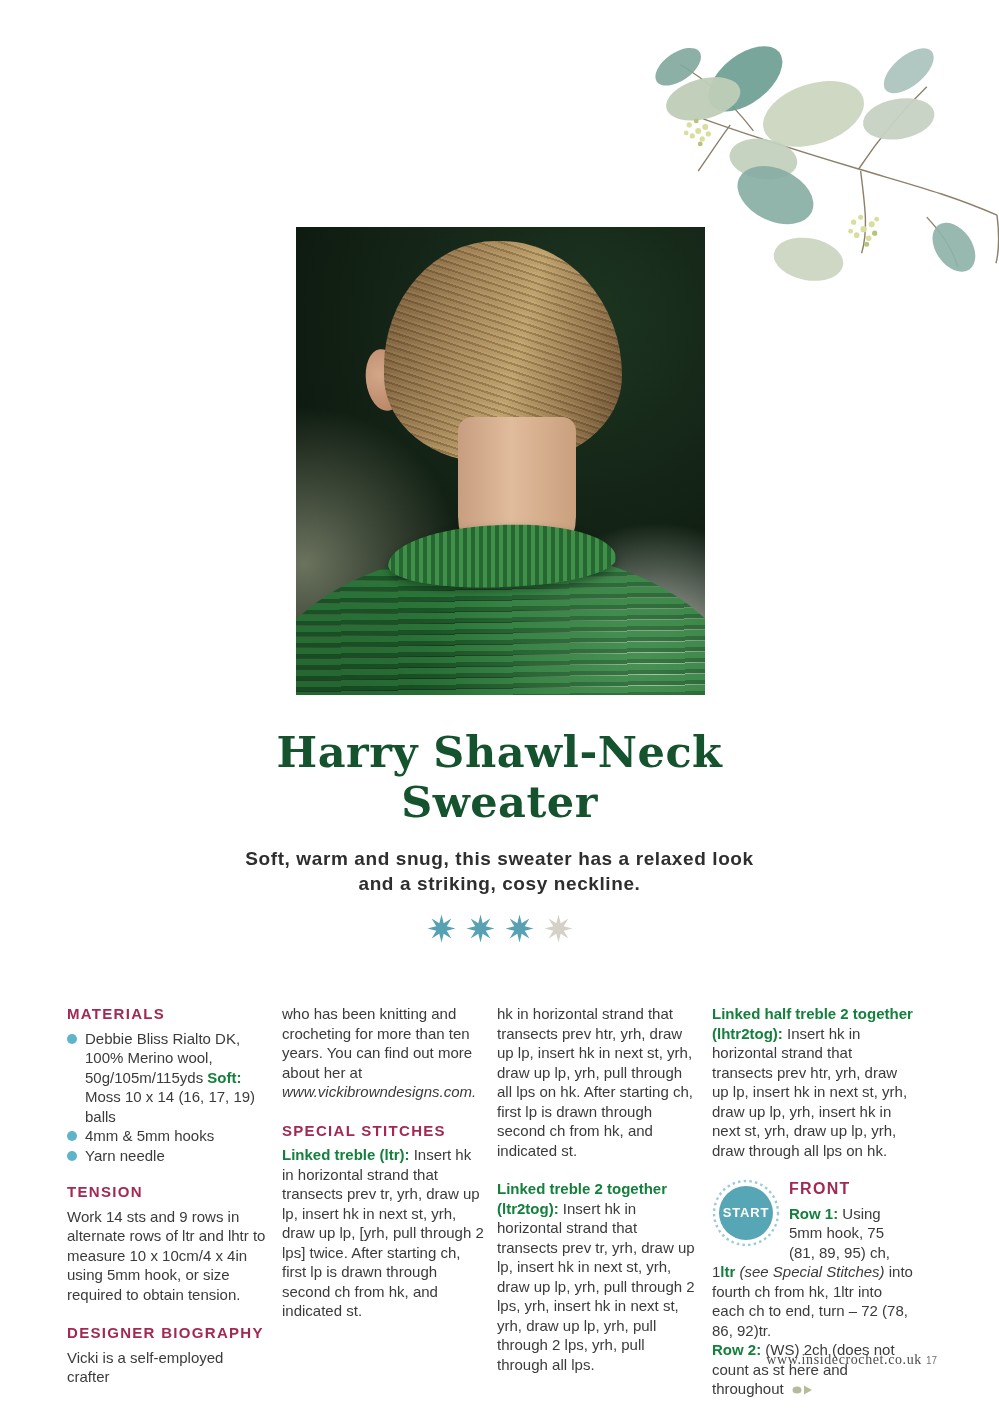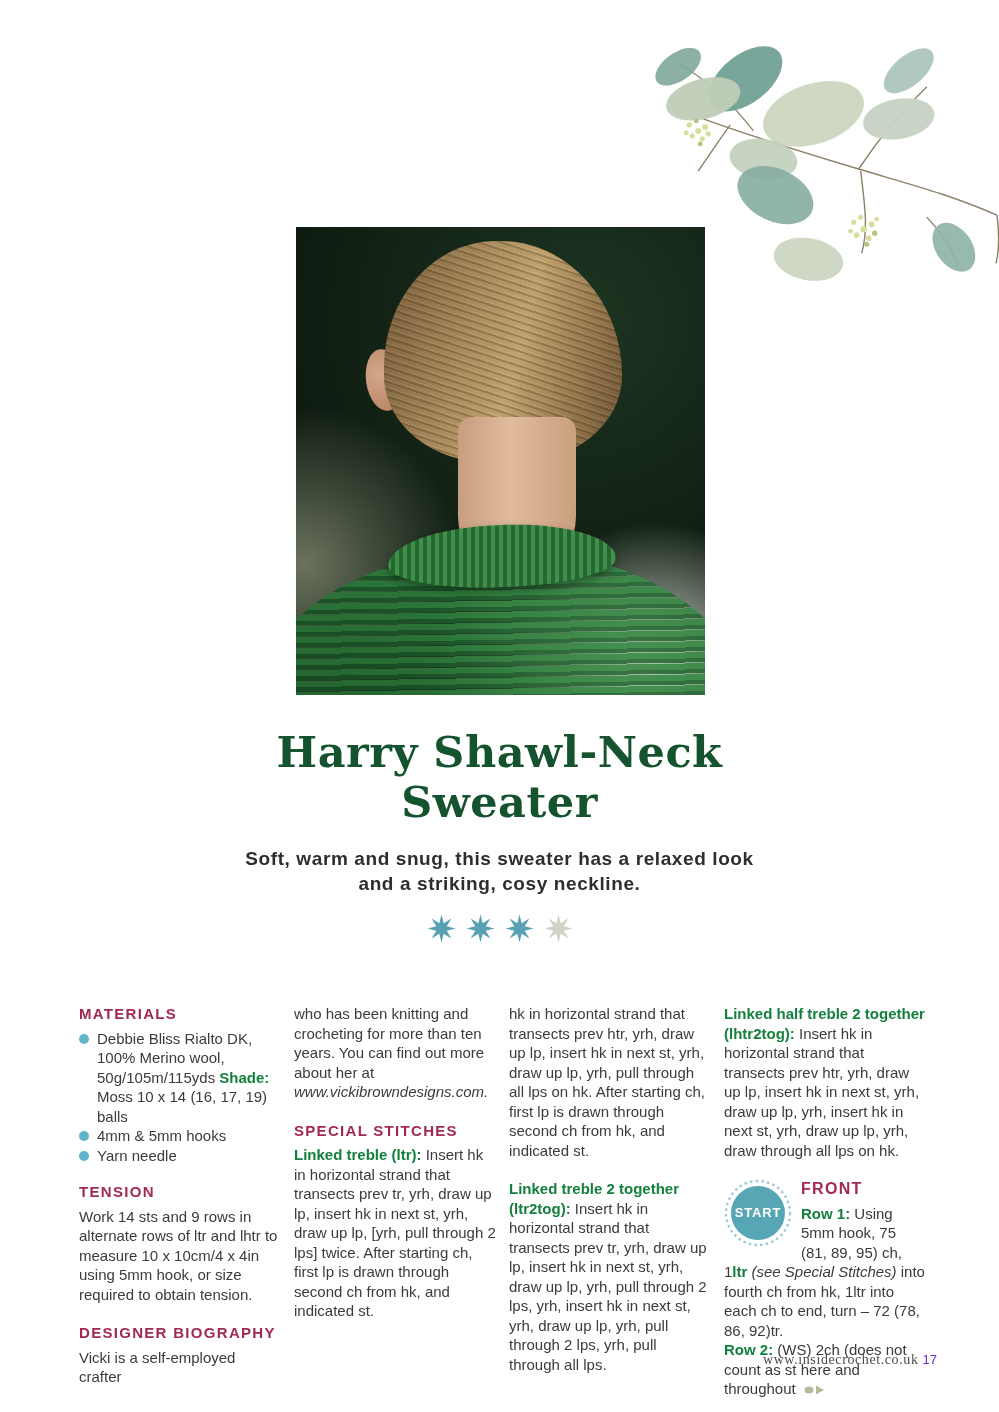--- a/index.html
+++ b/index.html
@@ -40,21 +40,21 @@
   .headline { position:absolute; left:0; top:727px; width:100%; text-align:center; }
   .title { font-family:"DejaVu Serif", serif; font-weight:bold; font-size:43px; line-height:1.17;
            color:#14532d; letter-spacing:.5px; }
   .subtitle { margin-top:18px; font-size:19px; line-height:1.36; font-weight:bold;
               color:#2e2e2e; letter-spacing:.6px; }
   .byline { margin-top:15px; font-size:13.5px; font-weight:bold; color:#2e2e2e; letter-spacing:.4px; }
   .stars { margin-top:14px; display:flex; justify-content:center; gap:4px; }
   .stars svg { width:35px; height:35px; }
 
   
-  .cols { position:absolute; left:79px; top:1004px; width:847px;
+  .cols { position:absolute; left:67px; top:1004px; width:847px;
           display:grid; grid-template-columns:repeat(4,202px); column-gap:13px;
           font-size:15px; line-height:19.5px; }
   .col-heading { font-size:15px; font-weight:bold; color:#a22a50; letter-spacing:1.3px;
                  margin:0 0 5px 0; }
   .spacer-h { margin-top:17px; }
   .para { margin:0 0 19px 0; }
   .mat-list { list-style:none; margin:0 0 0 0; }
   .mat-item { display:flex; margin:0; }
   .bullet { flex:0 0 10px; width:10px; height:10px; border-radius:50%; background:#5fb4c9;
             margin:5px 8px 0 0; }
@@ -67,21 +67,21 @@
   .start-badge { position:relative; float:left; width:68px; height:68px; margin:0 9px 2px 0; }
   .start-badge .badge-label { position:absolute; left:0; top:0; width:100%; height:100%;
             display:flex; align-items:center; justify-content:center;
             color:#ffffff; font-size:13px; font-weight:bold; letter-spacing:.8px; }
   .front-heading { margin-top:2px; font-size:16px; }
   .arrow-icon { display:inline-block; vertical-align:-2px; margin-left:8px; }
 
   
   .footer { position:absolute; right:62px; top:1352px; font-family:"Liberation Serif", serif;
             font-size:14px; color:#4c4c4c; letter-spacing:.6px; }
-  .footer .f-page { font-family:"Liberation Sans", sans-serif; font-size:13px; color:#6d28d9; margin-left:4px; letter-spacing:0; }
+  .footer .f-page { font-family:"Liberation Sans", sans-serif; font-size:10px; color:#737373; margin-left:4px; letter-spacing:0; }
 </style>
 </head>
 <body>
 
 <svg class="eucalyptus" viewBox="0 0 390 290" aria-hidden="true">
   <g stroke="#7a6a50" stroke-width="1.4" fill="none" opacity=".85">
     <path d="M 95,100 C 150,120 200,135 250,150 C 300,165 340,175 388,196"></path>
     <path d="M 250,150 C 270,120 290,95 318,68"></path>
     <path d="M 145,112 C 122,82 100,62 72,46"></path>
     <path d="M 122,106 C 110,122 100,138 90,152"></path>
@@ -161,21 +161,21 @@
   </div>
 </div>
 
 <div class="cols">
 
   <div>
     <h3 class="col-heading">MATERIALS</h3>
     <ul class="mat-list">
       <li class="mat-item">
         <span class="bullet"></span>
-        <span class="mat-text"><span>Debbie Bliss Rialto DK, 100% Merino wool, 50g/105m/115yds</span> <b>Shade:</b> <span>Moss 10 x 14 (16, 17, 19) balls</span></span>
+        <span class="mat-text"><span>Debbie Bliss Rialto DK, 100% Merino wool, 50g/105m/115yds</span> <b>Soft:</b> <span>Moss 10 x 14 (16, 17, 19) balls</span></span>
       </li>
       <li class="mat-item">
         <span class="bullet"></span>
         <span class="mat-text">4mm &amp; 5mm hooks</span>
       </li>
       <li class="mat-item">
         <span class="bullet"></span>
         <span class="mat-text">Yarn needle</span>
       </li>
     </ul>

